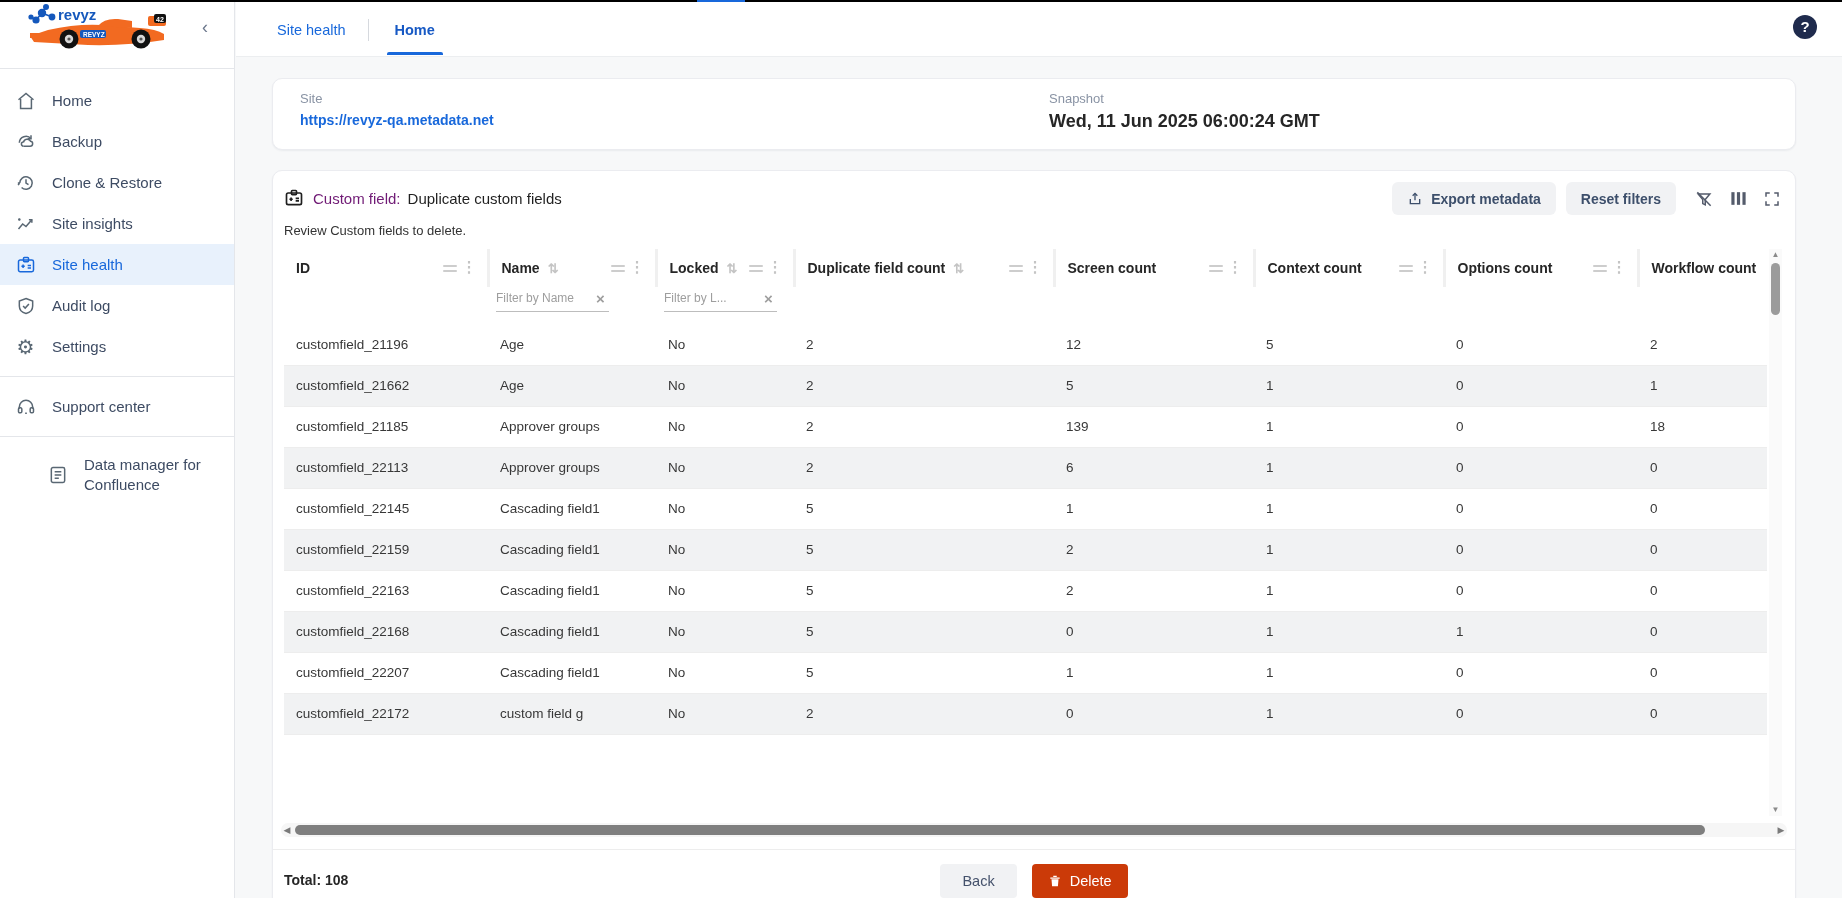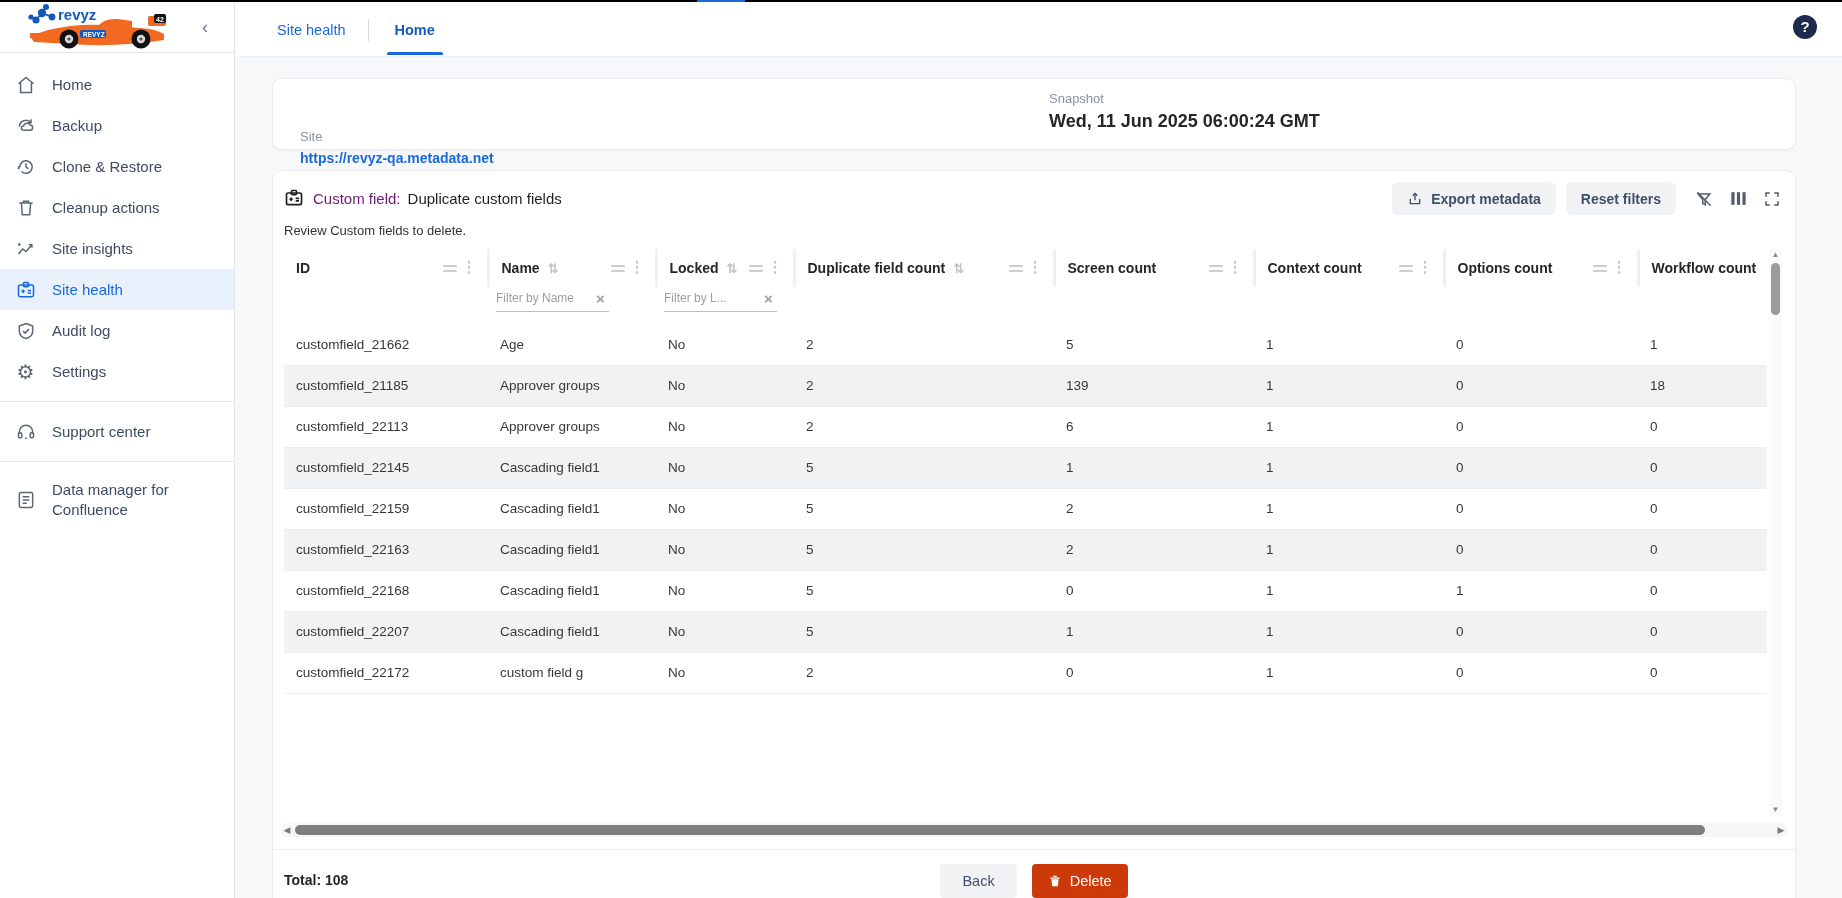--- a/index.html
+++ b/index.html
@@ -6,33 +6,33 @@
   html,body { width:1842px; height:898px; overflow:hidden;
     font-family:"Liberation Sans", sans-serif; background:#f7f8f9; color:#333; }
 
   
   .top-strip { position:absolute; top:0; left:0; width:1842px; height:2px; background:#000; z-index:60; }
   .top-strip .progress { position:absolute; left:697px; top:0; width:48px; height:2px; background:#1868db; }
 
   
   .sidebar { position:absolute; top:2px; left:0; width:235px; height:896px;
     background:#fff; border-right:1px solid #e4e6ea; z-index:50; }
-  .logo-row { position:relative; height:51px; border-bottom:1px solid #e4e6ea; }
+  .logo-row { position:relative; height:67px; border-bottom:1px solid #e4e6ea; }
   .logo { position:absolute; left:28px; top:2px; width:150px; height:47px; }
   .collapse-btn { position:absolute; right:18px; top:14px; width:22px; height:22px;
     color:#6b778c; font-size:18px; line-height:22px; text-align:center; cursor:pointer; }
   .nav { padding-top:11px; }
   .nav-item { display:flex; align-items:center; height:41px; padding-left:15px; cursor:pointer; }
   .nav-item .nicon { width:21px; height:21px; flex:0 0 21px; display:flex; align-items:center; justify-content:center; color:#596773; }
   .nav-item .nlabel { margin-left:16px; font-size:15px; color:#3d4b63; }
   .nav-item.active { background:#e8f1fc; }
   .nav-item.active .nlabel { color:#1868db; }
   .nav-item.active .nicon { color:#1868db; }
   .nav-divider { height:1px; background:#e4e6ea; margin:9px 0; }
-  .nav-item.two-line { height:58px; align-items:center; }
+  .nav-item.two-line { height:58px; align-items:center;justify-content:flex-end; }
   .nav-item.two-line .nlabel { line-height:20px; width:150px; }
   .gear-glyph { font-size:20px; line-height:20px; }
 
   
   .main { position:absolute; left:236px; top:2px; width:1606px; height:896px; }
   .tabbar { position:relative; height:55px; background:#fff; border-bottom:1px solid #eceef0; }
   .tabs { position:absolute; left:41px; top:0; height:55px; display:flex; align-items:center; }
   .tab-link { font-size:14.5px; color:#1868db; cursor:pointer; }
   .tab-sep { width:1px; height:22px; background:#d6d9de; margin:0 22px; }
   .tab-active { position:relative; font-size:14.5px; font-weight:bold; color:#1759c4; cursor:pointer;
@@ -40,21 +40,21 @@
   .tab-active .underline { position:absolute; left:-4px; right:-4px; bottom:0; height:3px; background:#1868db; border-radius:2px 2px 0 0; }
   .help-btn { position:absolute; right:25px; top:13px; width:24px; height:24px; border-radius:50%;
     background:#1f2b4d; color:#fff; font-size:15px; font-weight:bold; text-align:center; line-height:24px; cursor:pointer; }
 
   .content { position:absolute; top:56px; left:0; right:0; bottom:0; }
 
   
   .site-card { position:absolute; left:36px; top:20px; width:1524px; height:72px;
     background:#fff; border:1px solid #ebecf0; border-radius:10px; box-shadow:0 1px 2px rgba(9,30,66,.06); }
   .sc-col { position:absolute; top:12px; }
-  .sc-col.left { left:27px;margin-top:38px; }
+  .sc-col.left { left:27px; }
   .sc-col.right { left:776px; }
   .sc-label { font-size:13px; color:#8993a4; margin-bottom:5px; }
   .sc-link { font-size:14px; font-weight:bold; color:#1868db; text-decoration:none; cursor:pointer; }
   .sc-value { font-size:18px; font-weight:bold; color:#262626; }
 
   
   .panel { position:absolute; left:36px; top:112px; width:1524px; height:742px;
     background:#fff; border:1px solid #ebecf0; border-radius:10px; box-shadow:0 1px 2px rgba(9,30,66,.06); }
   .panel-head { position:relative; height:52px; }
   .panel-title { position:absolute; left:11px; top:17px; display:flex; align-items:center; }
@@ -175,30 +175,20 @@
     </div>
     <div class="nav-item">
       <span class="nicon">
         <svg width="20" height="20" viewBox="0 0 24 24" fill="none" stroke="currentColor" stroke-width="1.8">
             <path d="M4.5 12a7.5 7.5 0 1 1 2.2 5.3"></path>
             <path d="M4.5 12H2.2M4.5 12l-2 2.6"></path>
             <path d="M12 7.5V12l3 2"></path>
           </svg>
       </span>
       <span class="nlabel">Clone &amp; Restore</span>
-    </div>
-    <div class="nav-item">
-      <span class="nicon">
-        <svg width="20" height="20" viewBox="0 0 24 24" fill="none" stroke="currentColor" stroke-width="1.8">
-            <path d="M4 6h16"></path>
-            <path d="M9 6V4h6v2"></path>
-            <path d="M6.5 6l1 14h9l1-14"></path>
-          </svg>
-      </span>
-      <span class="nlabel">Cleanup actions</span>
     </div>
     <div class="nav-item">
       <span class="nicon">
         <svg width="20" height="20" viewBox="0 0 24 24" fill="none" stroke="currentColor" stroke-width="1.8">
             <path d="M3 18l5-6 4 3 7-8"></path>
             <path d="M15.5 7H19v3.5"></path>
             <path d="M4 5v3M2.5 6.5h3"></path>
           </svg>
       </span>
       <span class="nlabel">Site insights</span>
@@ -386,20 +376,30 @@
                   </span></th>
                 <th></th>
                 <th></th>
                 <th></th>
                 <th></th>
                 <th></th>
               </tr>
           </thead>
           <tbody id="tbl-body">
               <tr>
+                <td>customfield_21196</td>
+                <td>Age</td>
+                <td>No</td>
+                <td>2</td>
+                <td>12</td>
+                <td>5</td>
+                <td>0</td>
+                <td>2</td>
+              </tr>
+              <tr>
                 <td>customfield_21662</td>
                 <td>Age</td>
                 <td>No</td>
                 <td>2</td>
                 <td>5</td>
                 <td>1</td>
                 <td>0</td>
                 <td>1</td>
               </tr>
               <tr>

